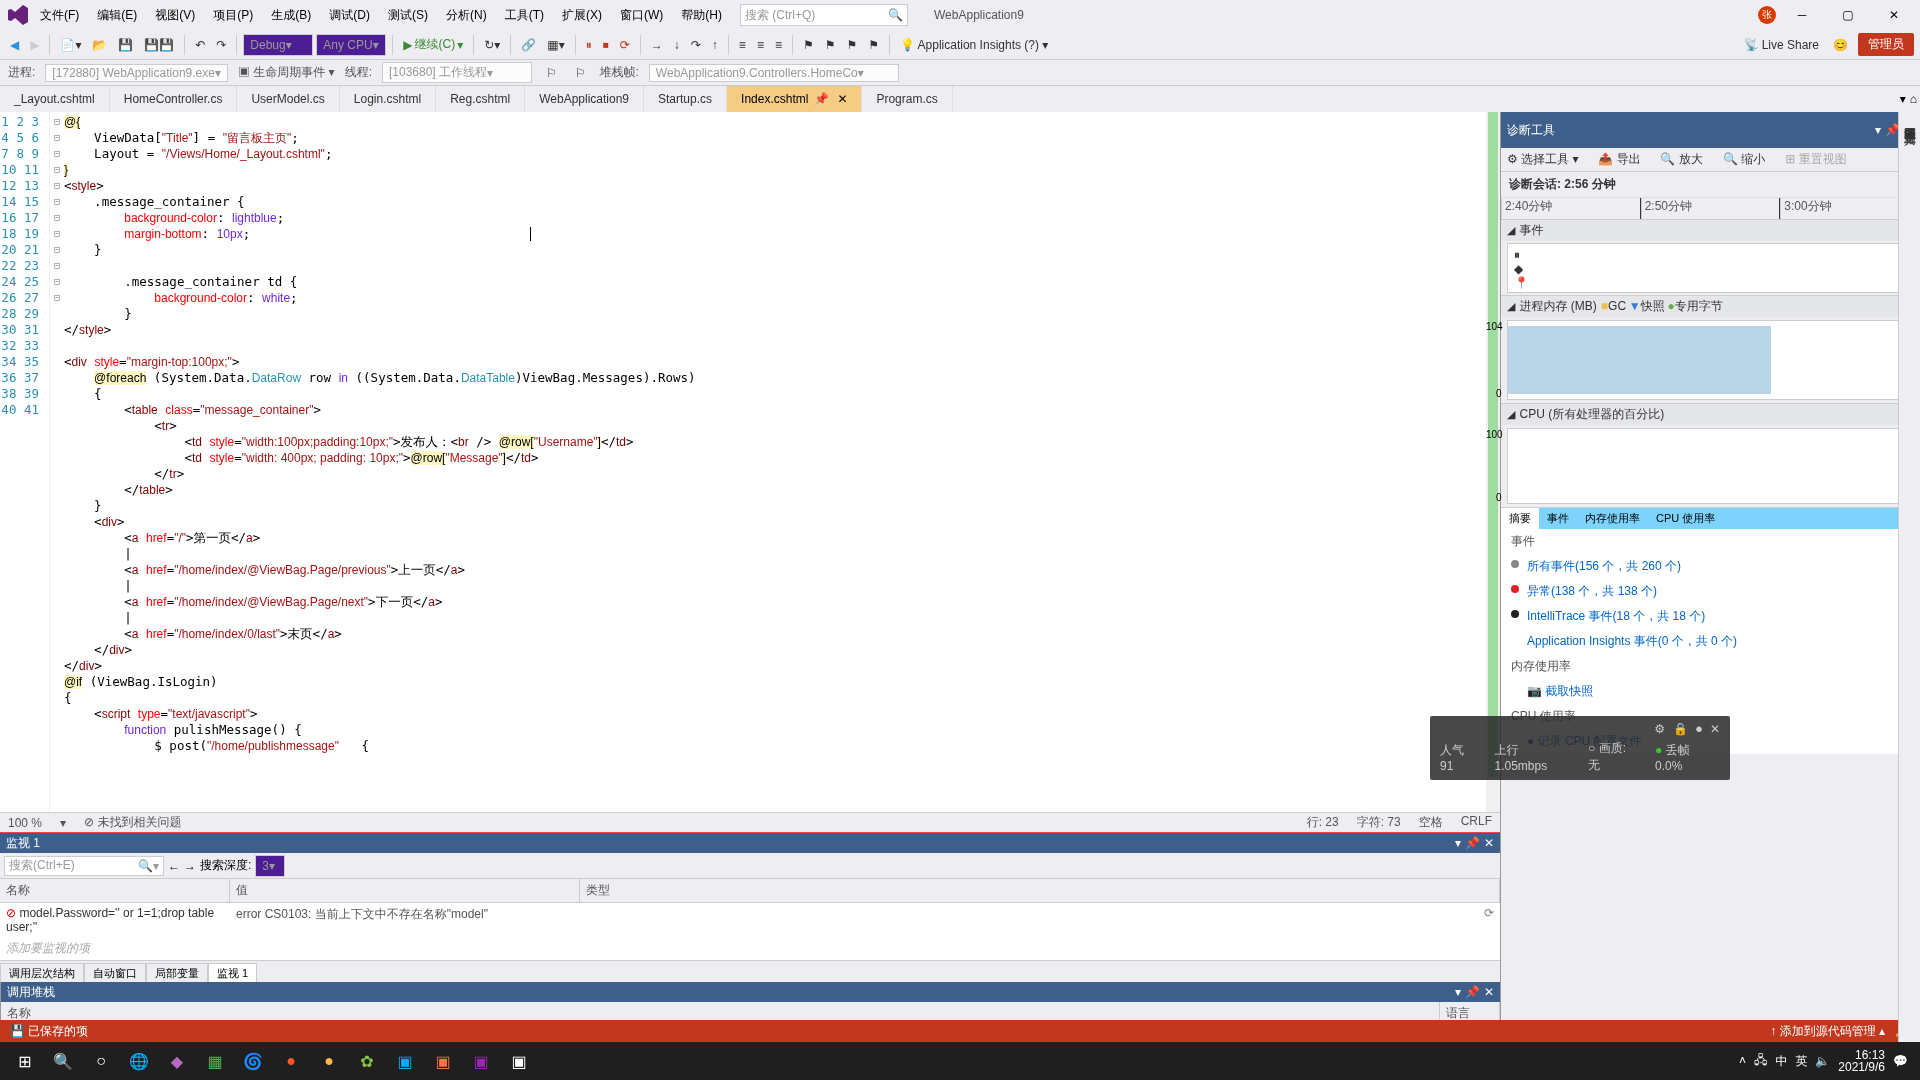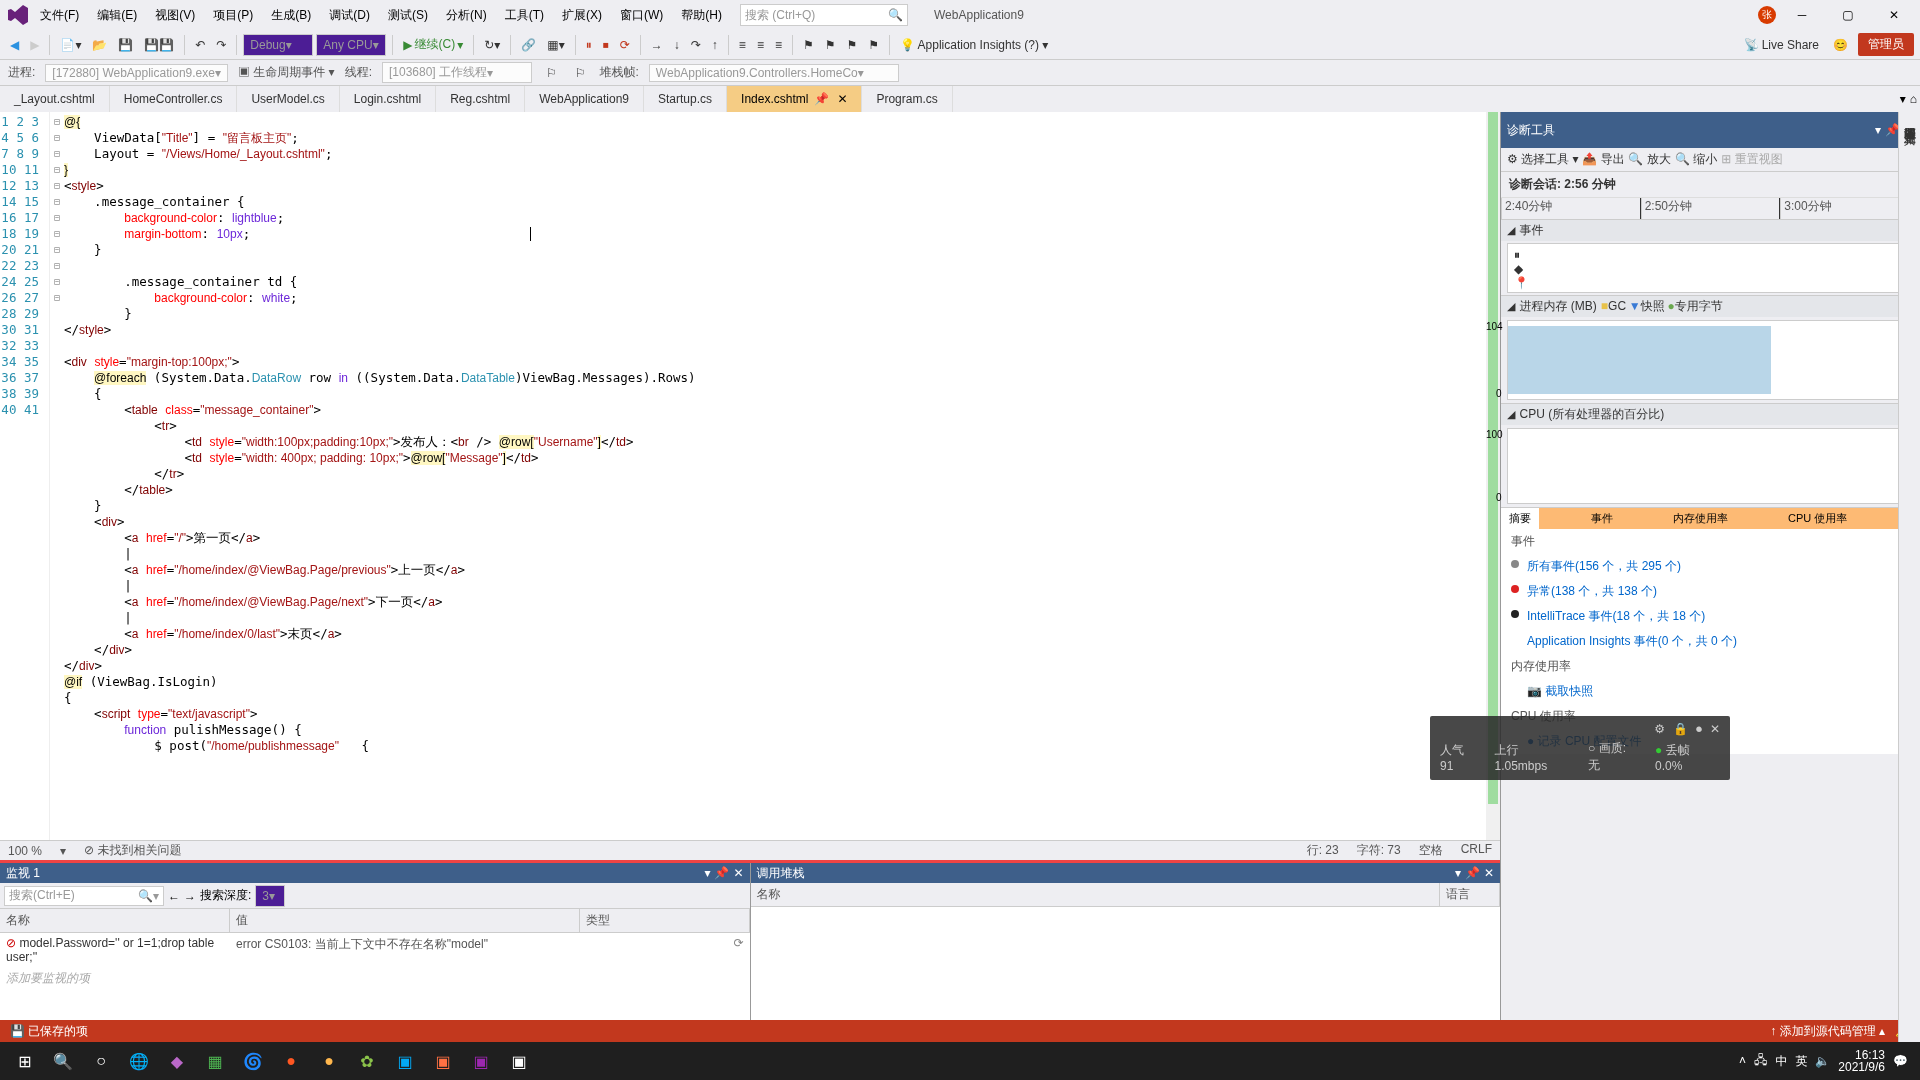--- a/index.html
+++ b/index.html
@@ -50,51 +50,51 @@
 .code .attr { color:#ff0000; }
 .code .pct { color:#000; background:#fff7c2; }
 .editor-scroll-ind { position:absolute; right:0; top:0; width:14px; bottom:0; background:#f0f0f0; }
 .editor-scroll-ind::before { content:''; position:absolute; left:2px; right:2px; top:0; bottom:0; background:linear-gradient(#4ec94e 0 95%, transparent 95%); opacity:.5; }
 
 
 .editstat { height:20px; background:#eeeef2; border-top:1px solid #ccc; display:flex; align-items:center; padding:0 8px; gap:18px; font-size:11px; color:#555; }
 .editstat .right { margin-left:auto; display:flex; gap:18px; }
 
 
-.bottom-panels { height:182px; display:flex; border-top:3px solid #ef4444; }
+.bottom-panels { height:210px; display:flex; border-top:1px solid #ef4444;flex-direction:column; }
 .panel { flex:1; display:flex; flex-direction:column; background:#eeeef2; }
 .panel + .panel { border-left:1px solid #999; }
 .panel-title { height:20px; background:#3e5f8a; color:#fff; display:flex; align-items:center; padding:0 6px; font-size:11px; }
 .panel-title .pt-icons { margin-left:auto; display:flex; gap:4px; }
 .panel-toolbar { height:26px; background:#eeeef2; display:flex; align-items:center; padding:0 4px; gap:4px; border-bottom:1px solid #ccc; }
 .panel-search { flex:0 0 160px; border:1px solid #ccc; background:#fff; height:20px; padding:0 4px; color:#999; display:flex; align-items:center; }
 .panel-grid { flex:1; background:#fff; overflow:auto; font-size:11px; }
 .gridhead { display:flex; background:#eeeef2; border-bottom:1px solid #ccc; }
 .gridhead > div { padding:3px 6px; border-right:1px solid #ccc; color:#555; }
 .gridrow { display:flex; }
 .gridrow > div { padding:3px 6px; }
 .panel-tabs { height:22px; background:#eeeef2; display:flex; align-items:stretch; border-top:1px solid #ccc; }
 .ptab { padding:2px 8px; background:#eeeef2; font-size:11px; display:flex; align-items:center; border:1px solid #ccc; border-bottom:none; margin-top:2px; }
 .ptab.active { background:#fff; }
 
 
 .right-pane { width:420px; background:#eeeef2; display:flex; flex-direction:column; border-left:1px solid #999; position:relative; }
 .rp-title { height:36px; background:#3e5f8a; color:#fff; padding:0 6px; display:flex; align-items:center; font-size:11px; }
 .rp-title .pt-icons { margin-left:auto; display:flex; gap:4px;}
-.rp-toolbar { height:24px; display:flex; align-items:center; padding:0 6px; gap:4px; border-bottom:1px solid #ccc; font-size:11px; color:#333; }
+.rp-toolbar { height:24px; display:flex; align-items:center; padding:0 6px; gap:20px; border-bottom:1px solid #ccc; font-size:11px; color:#333; }
 .rp-session { padding:4px 8px; font-size:11px; color:#333; border-bottom:1px solid #ddd; }
 .timeline { height:22px; border-bottom:1px solid #ccc; display:flex; font-size:10px; color:#555; }
 .timeline > div { flex:1; border-left:1px solid #ccc; padding-left:3px; position:relative; }
 .timeline > div::after{content:''; position:absolute; right:0; top:0; bottom:0; width:1px; background:#333;}
 .rp-section { border-bottom:1px solid #ccc; }
 .rp-sec-head { padding:2px 6px; background:#e4e6ea; font-size:11px; color:#333; display:flex; align-items:center; gap:4px; }
 .rp-chart { height:80px; background:#fff; margin:3px 6px; border:1px solid #ccc; position:relative; }
 .mem-fill { position:absolute; left:0; top:5px; bottom:5px; width:65%; background:#b9d6e8; }
 .rp-legend { float:right; font-size:10px; color:#333; }
-.rp-tabs { display:flex; background:#fdba74;gap:44px; }
+.rp-tabs { display:flex; background:#7dd3fc; }
 .rp-tabs > div { padding:3px 8px; font-size:11px; }
 .rp-tabs > div.active { background:#fff; }
 .rp-list { background:#fff; font-size:11px; }
 .rp-list-item { padding:4px 10px 4px 26px; position:relative; }
 .rp-list-item::before { content:''; position:absolute; left:10px; top:6px; width:8px; height:8px; border-radius:50%; }
 .dot-grey::before{background:#888;}
 .dot-red::before{background:#d22;}
 .dot-black::before{background:#222;}
 .dot-none::before{background:transparent;}
 .rp-subhead { padding:4px 10px; color:#555; }
@@ -497,21 +497,21 @@
       </div>
     </div>
     <div class="rp-tabs">
       <div class="active">摘要</div>
       <div>事件</div>
       <div>内存使用率</div>
       <div>CPU 使用率</div>
     </div>
     <div class="rp-list">
       <div class="rp-subhead">事件</div>
-      <div class="rp-list-item dot-grey" style="color:#0066cc">所有事件(156 个，共 295 个)</div>
+      <div class="rp-list-item dot-grey" style="color:#0066cc">所有事件(156 个，共 260 个)</div>
       <div class="rp-list-item dot-red" style="color:#0066cc">异常(138 个，共 138 个)</div>
       <div class="rp-list-item dot-black" style="color:#0066cc">IntelliTrace 事件(18 个，共 18 个)</div>
       <div class="rp-list-item dot-none" style="color:#0066cc">Application Insights 事件(0 个，共 0 个)</div>
       <div class="rp-subhead">内存使用率</div>
       <div class="rp-list-item dot-none" style="color:#0066cc">📷 <span>截取快照</span></div>
       <div class="rp-subhead">CPU 使用率</div>
       <div class="rp-list-item dot-none" style="color:#0066cc">● <span>记录 CPU 配置文件</span></div>
     </div>
   </div>
 </div>

